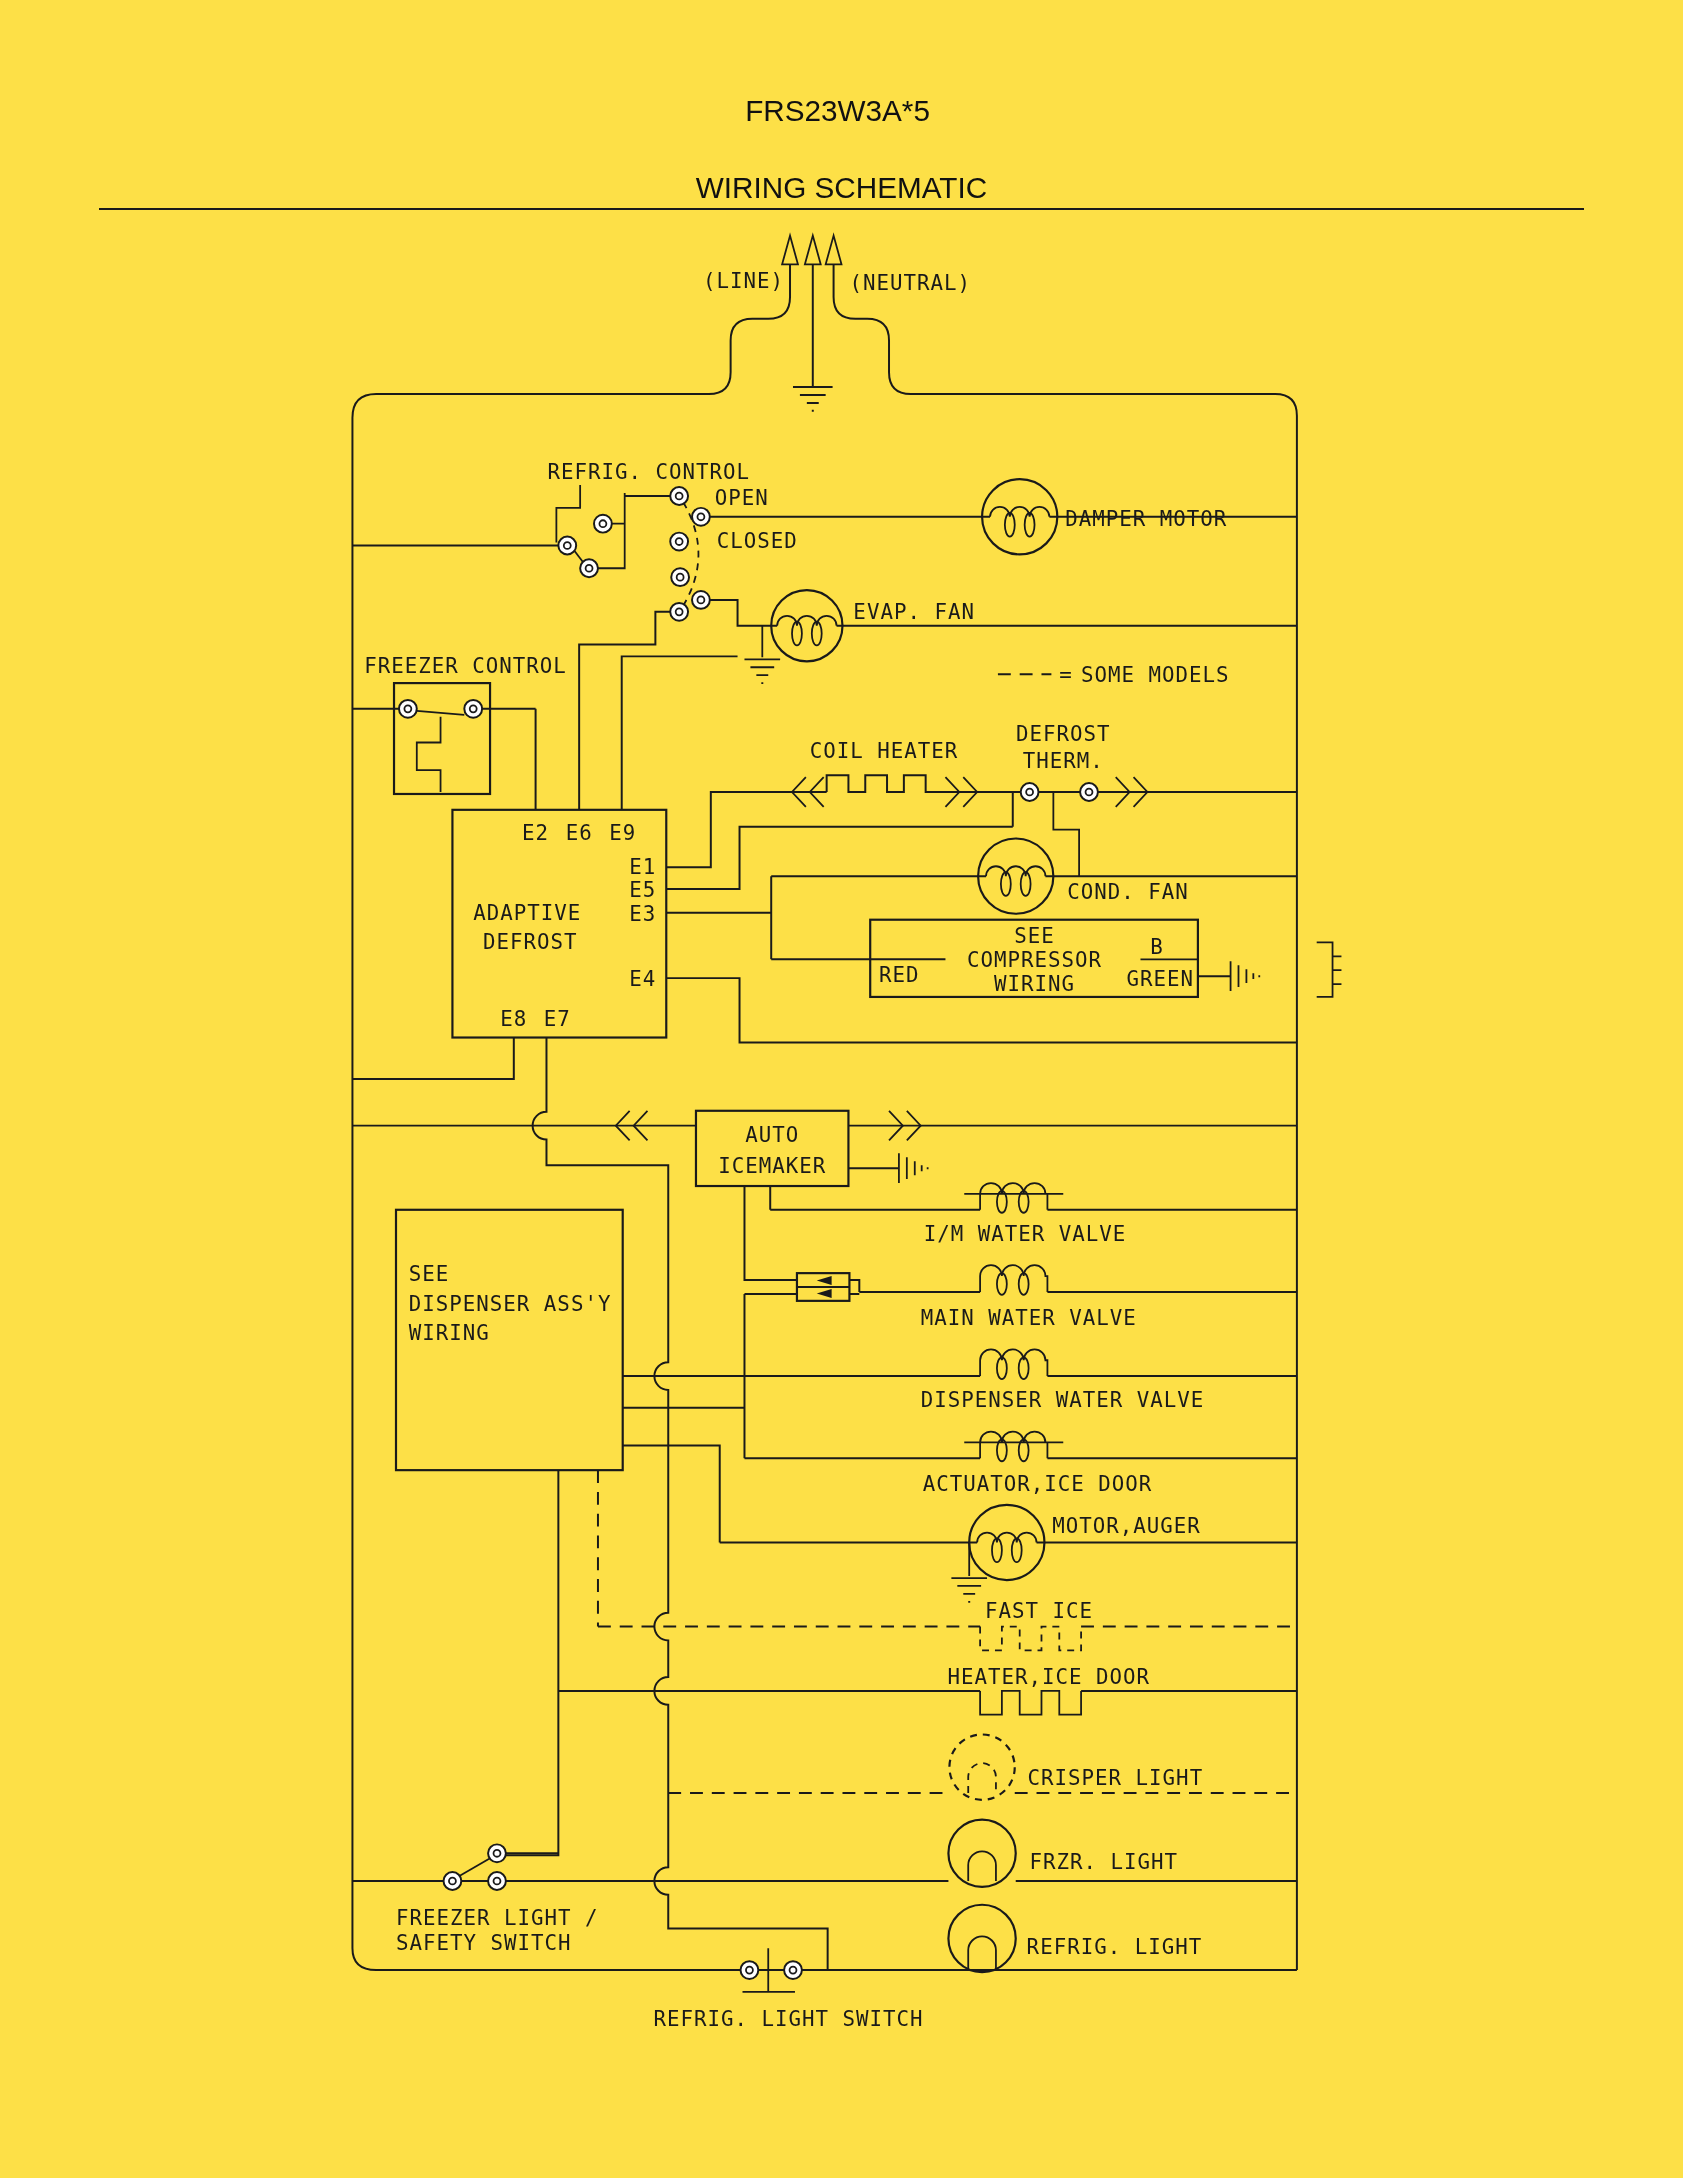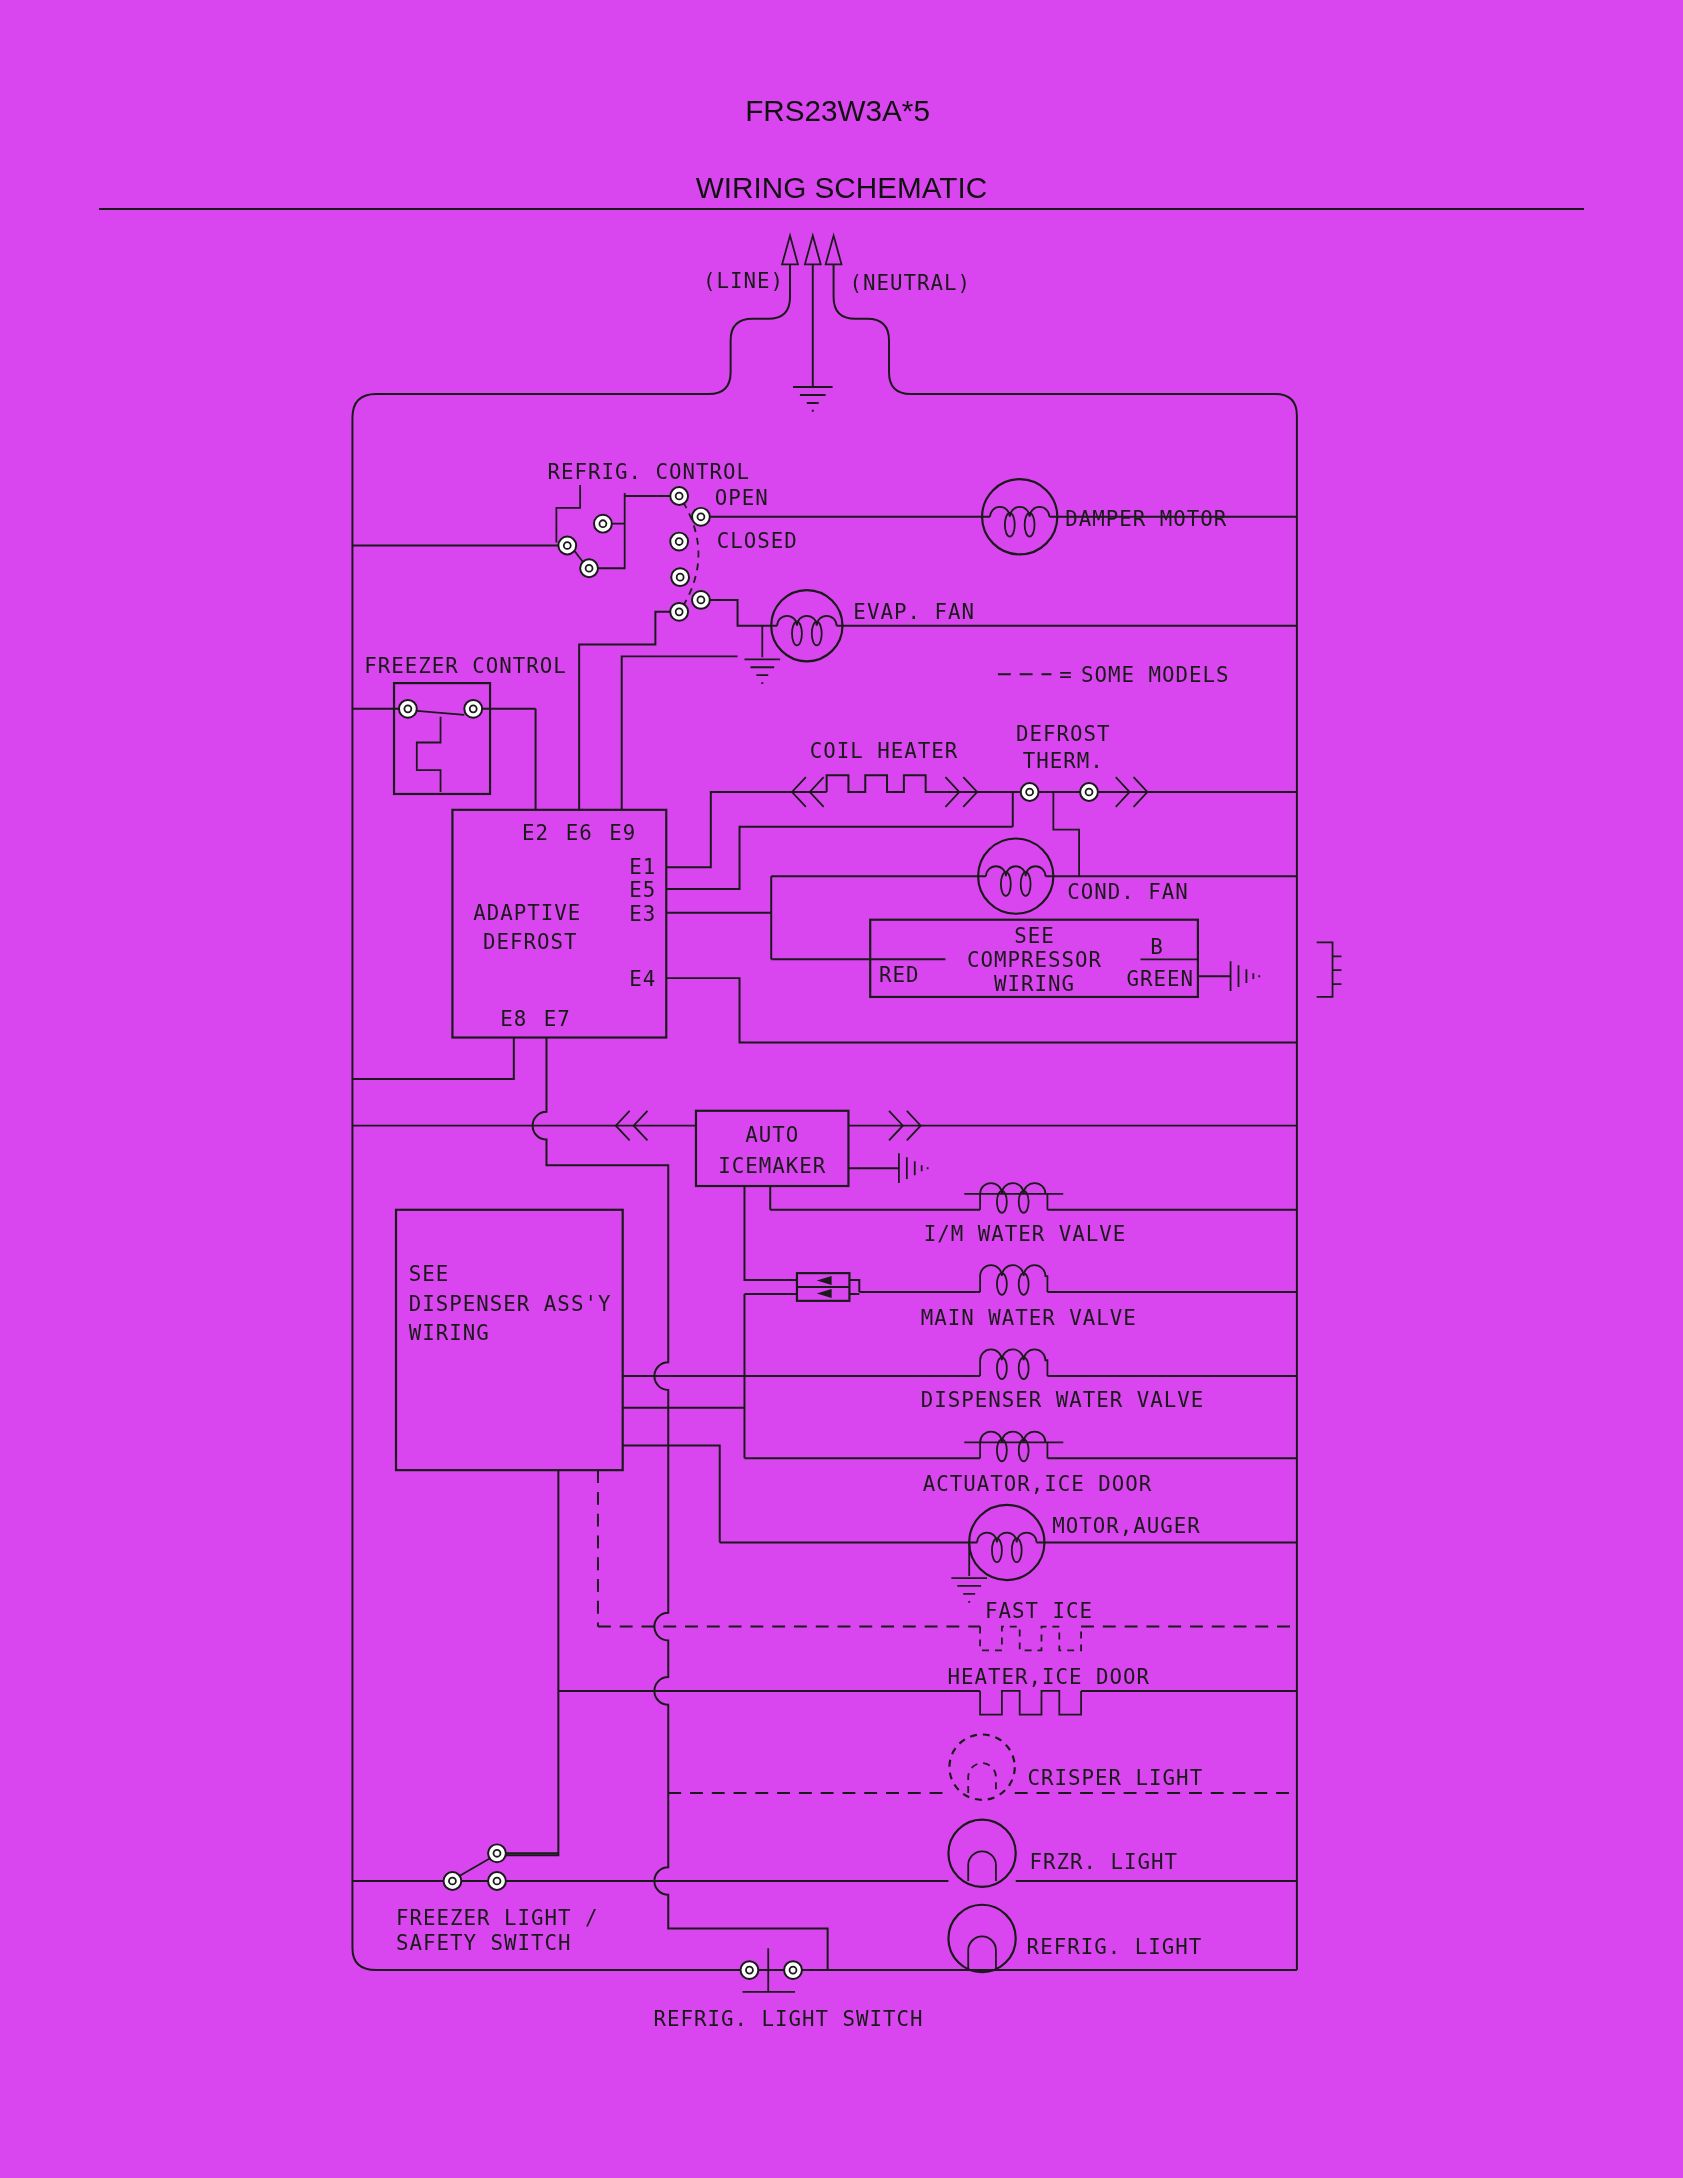--- a/index.html
+++ b/index.html
@@ -1,16 +1,16 @@
 <!DOCTYPE html>
 <html><head>
 <meta charset="utf-8">
 <style>
   html,body{margin:0;padding:0;background:#ffffff;}
-  .page{width:1683px;height:2178px;position:relative;background:#d946ef;overflow:hidden;}
+  .page{width:1683px;height:2178px;position:relative;background:#fde047;overflow:hidden;}
   svg{display:block;}
   .wire{fill:none;stroke:#1a1a1a;stroke-width:2;}
   .wire-thin{fill:none;stroke:#1a1a1a;stroke-width:1.8;}
   .dashed{stroke-dasharray:13 9;}
   .dashed-s{stroke-dasharray:7 6;}
   .box{fill:none;stroke:#1a1a1a;stroke-width:2.2;}
   .lbl{font-family:"DejaVu Sans Mono",monospace;font-size:21px;fill:#1a1a1a;letter-spacing:1px;}
   .lbl-mid{text-anchor:middle;}
   .lbl-end{text-anchor:end;}
   .ttl{font-family:"Liberation Sans","DejaVu Sans",sans-serif;font-size:30px;fill:#111;}

